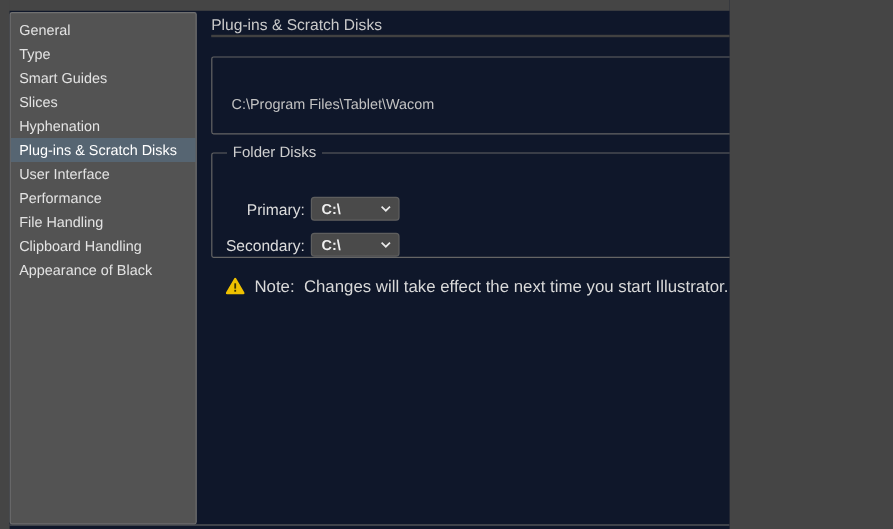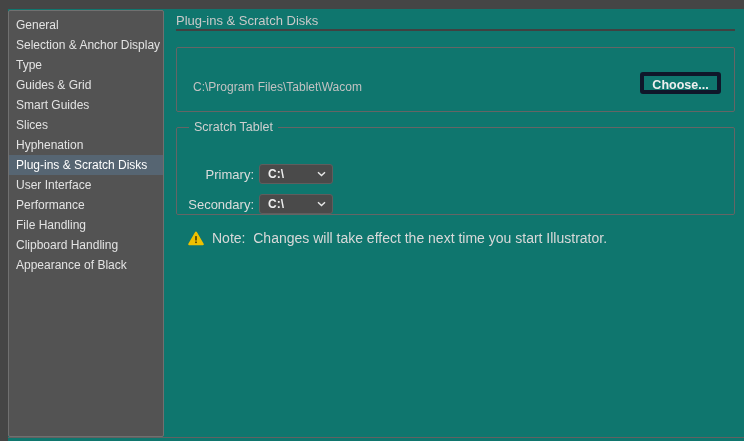--- a/index.html
+++ b/index.html
@@ -1,17 +1,17 @@
 <!DOCTYPE html>
 <html><head>
 <meta charset="utf-8">
 <style>
   html,body{margin:0;padding:0;background:#454545;}
   *{box-sizing:border-box;font-family:"Liberation Sans","DejaVu Sans",sans-serif;}
-  #screen{position:relative;width:744px;height:441px;background:#0f766e;overflow:hidden;}
+  #screen{position:relative;width:608px;height:441px;background:#0f172a;overflow:hidden;}
   
   .strip-top{position:absolute;left:0;top:0;width:744px;height:9px;background:#454545;}
   .strip-left{position:absolute;left:0;top:0;width:8px;height:441px;background:#454545;}
   .bottom-rule{position:absolute;left:8px;top:437px;right:0;height:1px;background:#616161;}
 
   
   .sidebar{position:absolute;left:8px;top:10px;width:156px;height:427px;
            border:1px solid #707070;border-radius:2px;background:#535353;}
   .sidebar ul{list-style:none;margin:0;padding:4px 0 0 0;}
   .sidebar li{height:20px;line-height:20px;padding-left:7px;font-size:12px;
@@ -56,23 +56,21 @@
 </head>
 <body>
 
 <div id="screen">
   <div class="strip-top"></div>
   <div class="strip-left"></div>
 
   <nav class="sidebar">
     <ul>
       <li>General</li>
-      <li>Selection &amp; Anchor Display</li>
       <li>Type</li>
-      <li>Guides &amp; Grid</li>
       <li>Smart Guides</li>
       <li>Slices</li>
       <li>Hyphenation</li>
       <li class="selected">Plug-ins &amp; Scratch Disks</li>
       <li>User Interface</li>
       <li>Performance</li>
       <li>File Handling</li>
       <li>Clipboard Handling</li>
       <li>Appearance of Black</li>
     </ul>
@@ -84,21 +82,21 @@
 
     <fieldset id="plugins-group">
       <div class="path-row">
         <span class="path-text">C:\Program Files\Tablet\Wacom</span>
         <button class="choose-btn">Choose...</button>
       </div>
     </fieldset>
 
     <fieldset id="scratch-group">
       <legend>
-        <span class="legend-label plain">Scratch Tablet</span>
+        <span class="legend-label plain">Folder Disks</span>
       </legend>
       <div class="disk-row r1">
         <span class="disk-label">Primary:</span>
         <span class="select">
           <span class="val">C:\</span>
           <svg width="9" height="6" viewBox="0 0 9 6">
             <path d="M1 1.2 L4.5 4.6 L8 1.2" stroke="#e8e8e8" stroke-width="1.4" fill="none"></path>
           </svg>
         </span>
       </div>

